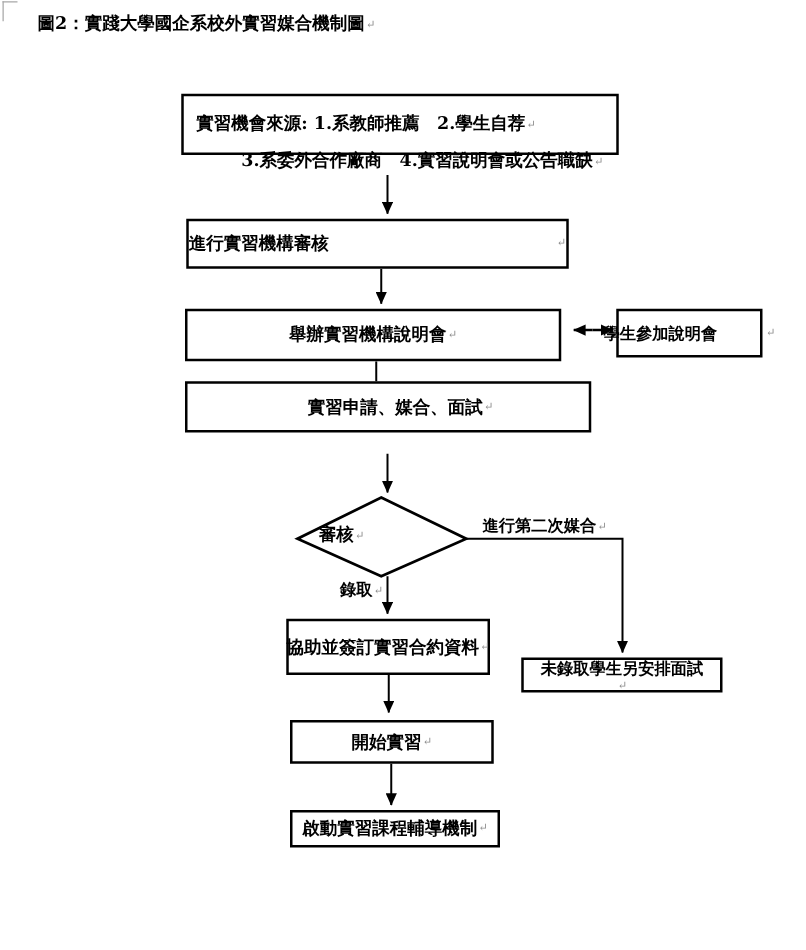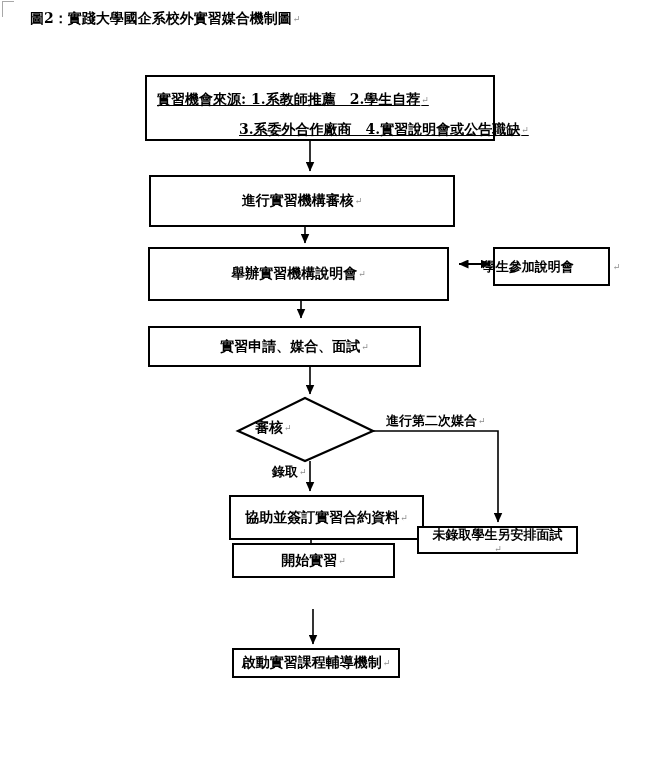--- a/index.html
+++ b/index.html
@@ -23,21 +23,21 @@
   .box {
     position:absolute; box-sizing:border-box;
     border:2px solid #000; background:#fff;
     display:flex; align-items:center; justify-content:center;
     font-size:14px; font-weight:bold; white-space:nowrap;
   }
   .box-source {
     flex-direction:column; align-items:flex-start; justify-content:flex-start;
     padding:8px 6px 0 10px; line-height:29px;
   }
-  .box-source .src-line2 { margin-left:82px; }
+  .box-source .src-line2 { margin-left:36px; }
   .pm { color:#8f8f8f; font-size:9px; font-weight:normal; margin-left:1px; vertical-align:1px; }
   .edge-label {
     position:absolute; font-size:13px; font-weight:bold; white-space:nowrap;
   }
   .diamond-label {
     position:absolute; left:255px; top:419px; width:100px; 
     font-size:14px; font-weight:bold;
   }
 </style>
 </head>
@@ -71,62 +71,62 @@
 
     <path d="M373 431 L498 431 L498 522" stroke="#000" stroke-width="1.6" fill="none" marker-end="url(#arr)"></path>
 
     <path d="M311 540 V570" stroke="#000" stroke-width="1.6" fill="none" marker-end="url(#arr)"></path>
 
     <path d="M313 609 V644" stroke="#000" stroke-width="1.6" fill="none" marker-end="url(#arr)"></path>
 
     <polygon points="305,398 373,431 305,461 238,431" fill="#ffffff" stroke="#000" stroke-width="2.2" stroke-linejoin="miter"></polygon>
   </svg>
 
-  <div class="box box-source" style="left:145px; top:75px; width:350px; height:66px;text-decoration:underline;">
+  <div class="box box-source" style="left:145px; top:75px; width:350px; height:49px;">
     <div><span>實習機會來源: 1.系教師推薦　2.學生自荐</span><span class="pm">↵</span></div>
     <div class="src-line2"><span>3.系委外合作廠商　4.實習說明會或公告職缺</span><span class="pm">↵</span></div>
   </div>
 
-  <div class="box" style="left:149px; top:175px; width:306px; height:52px;">
+  <div class="box" style="left:149px; top:175px; width:306px; height:40px;justify-content:space-between;">
       <span>進行實習機構審核</span>
       <span class="pm">↵</span>
     </div>
 
-  <div class="box" style="left:148px; top:247px; width:301px; height:54px;">
+  <div class="box" style="left:148px; top:247px; width:301px; height:42px;">
       <span>舉辦實習機構說明會</span>
       <span class="pm">↵</span>
     </div>
 
   <div class="box" style="left:493px; top:247px; width:117px; height:39px; font-size:13px;gap:38px;">
       <span>學生參加說明會</span>
       <span class="pm">↵</span>
     </div>
 
-  <div class="box" style="left:148px; top:326px; width:273px; height:41px;padding-left:20px;">
+  <div class="box" style="left:148px; top:305px; width:325px; height:41px;padding-left:20px;">
       <span>實習申請、媒合、面試</span>
       <span class="pm">↵</span>
     </div>
 
   <div class="diamond-label"><span>審核</span><span class="pm">↵</span></div>
 
   <div class="edge-label" style="left:386px; top:412px;"><span>進行第二次媒合</span><span class="pm">↵</span></div>
 
   <div class="edge-label" style="left:272px; top:463px;"><span>錄取</span><span class="pm">↵</span></div>
 
-  <div class="box" style="left:229px; top:495px; width:195px; height:45px;">
+  <div class="box" style="left:229px; top:495px; width:163px; height:45px;">
       <span>協助並簽訂實習合約資料</span>
       <span class="pm">↵</span>
     </div>
 
   <div class="box" style="left:417px; top:526px; width:161px; height:28px; font-size:13px;flex-direction:column;">
       <span>未錄取學生另安排面試</span>
       <span class="pm">↵</span>
     </div>
 
-  <div class="box" style="left:232px; top:543px; width:163px; height:35px;">
+  <div class="box" style="left:232px; top:576px; width:163px; height:35px;">
       <span>開始實習</span>
       <span class="pm">↵</span>
     </div>
 
   <div class="box" style="left:232px; top:648px; width:168px; height:30px;">
       <span>啟動實習課程輔導機制</span>
       <span class="pm">↵</span>
     </div>
 
 </div>

